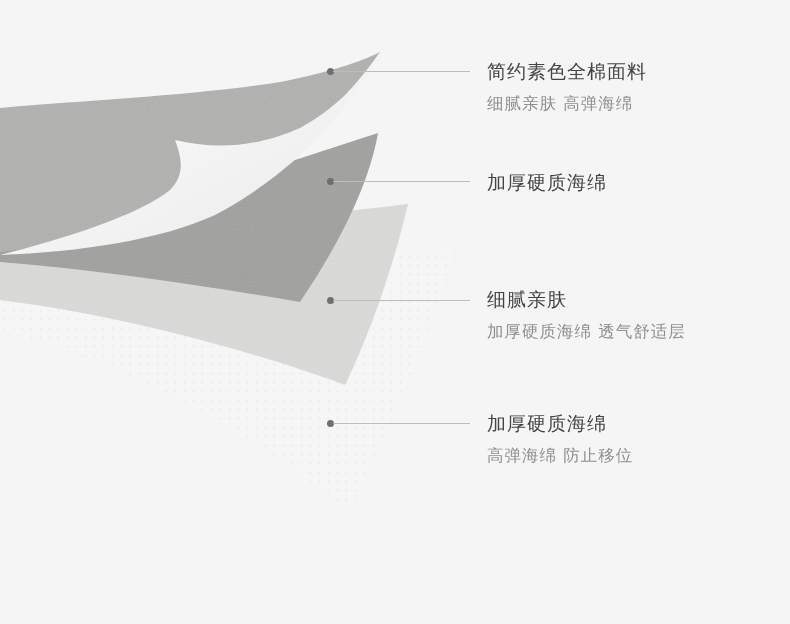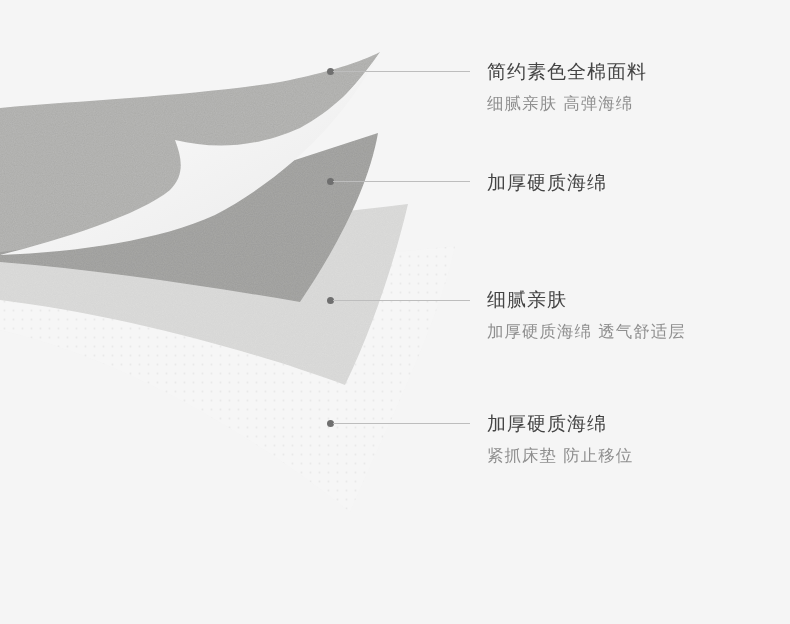--- a/index.html
+++ b/index.html
@@ -99,17 +99,17 @@
       <div class="title">细腻亲肤</div>
       <div class="subtitle">加厚硬质海绵 透气舒适层</div>
     </div>
   </div>
 
   <div class="callout" style="top:423px;">
     <span class="dot"></span>
     <span class="leader"></span>
     <div class="label" style="top:-12px;">
       <div class="title">加厚硬质海绵</div>
-      <div class="subtitle">紧抓床垫 防止移位</div>
+      <div class="subtitle">高弹海绵 防止移位</div>
     </div>
   </div>
 
 </div>
 
 </body></html>

